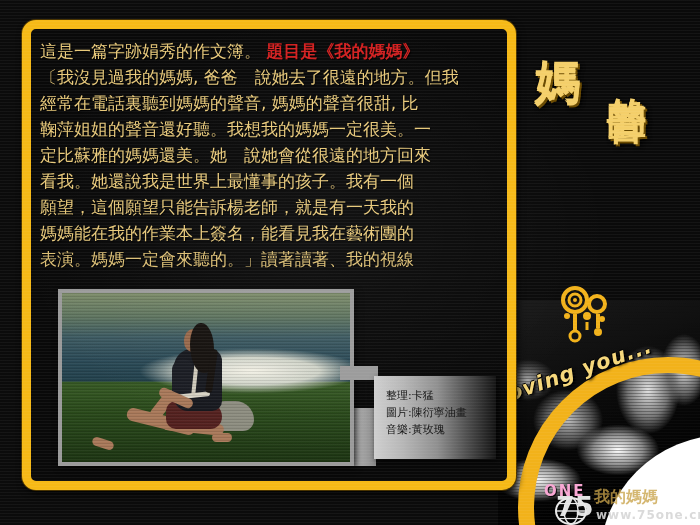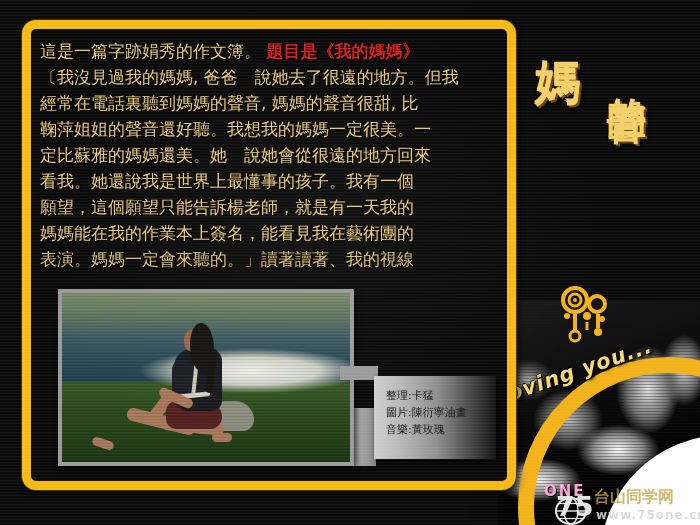--- a/index.html
+++ b/index.html
@@ -294,19 +294,19 @@
     <span class="wm-75">75</span>
     <span class="wm-globe">
       <svg width="34" height="30" viewBox="0 0 34 30">
         <ellipse cx="17" cy="15" rx="15" ry="13" fill="none" stroke="#e9e9e9" stroke-width="2"></ellipse>
         <ellipse cx="17" cy="15" rx="7" ry="13" fill="none" stroke="#e9e9e9" stroke-width="1.4"></ellipse>
         <path d="M2 15 H32" stroke="#e9e9e9" stroke-width="1.4"></path>
         <path d="M4.5 7.5 H29.5" stroke="#e9e9e9" stroke-width="1.2"></path>
         <path d="M4.5 22.5 H29.5" stroke="#e9e9e9" stroke-width="1.2"></path>
       </svg>
     </span>
-    <span class="wm-cn">台山同学网</span>
+    <span class="wm-cn">我的媽媽</span>
     <span class="wm-url">www.75one.cn</span>
   </div>
 
   <div class="scanlines"></div>
   <div class="vignette"></div>
 </div>
 
 </body></html>

